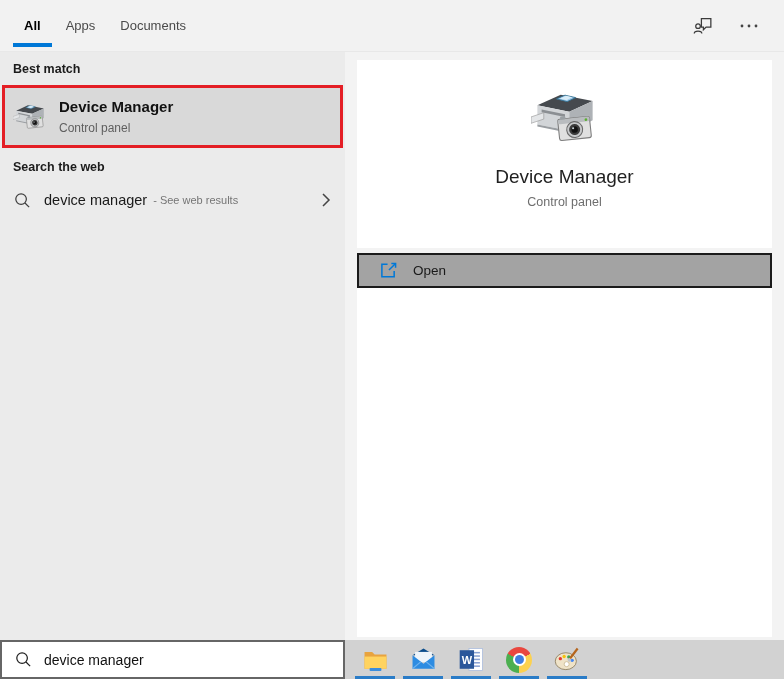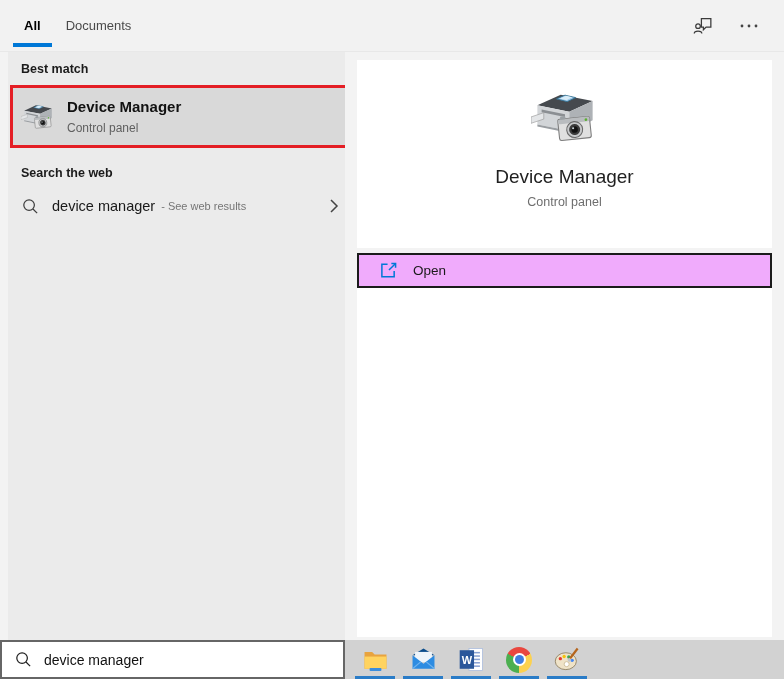--- a/index.html
+++ b/index.html
@@ -12,40 +12,40 @@
             display:flex; align-items:stretch; padding-left:13px; border-bottom:1px solid rgba(0,0,0,0.04); }
   .tab { display:flex; align-items:center; padding:0 11px; margin-right:3px; font-size:13px; color:#4a4a4a;
          position:relative; cursor:default; }
   .tab.selected { color:#000; font-weight:700; }
   .tab.selected::after { content:""; position:absolute; left:0; right:0; bottom:4px; height:4px; background:#0078d7; }
   .tab .drop { margin-left:7px; width:9px; height:6px; }
   .topbar-right { margin-left:auto; display:flex; align-items:center; gap:24px; padding-right:24px; }
   .tb-icon { width:22px; height:22px; display:flex; align-items:center; justify-content:center; }
 
   
-  .left-panel { position:absolute; left:8px; top:52px; width:345px; height:588px; background:#ebebeb; }
+  .left-panel { position:absolute; left:0; top:52px; width:345px; height:588px; background:#ebebeb; }
   .section-label { font-size:12.5px; font-weight:700; color:#1b1b1b; padding:10px 0 0 13px; }
   .best-match-item { margin:9px 2px 0 2px; height:63px; background:#d9d9d9; border:3px solid #e41e25;
                      display:flex; align-items:center; padding-left:8px; cursor:pointer; }
   .bm-text { margin-left:12px; }
   .bm-title { font-size:15px; font-weight:600; color:#111; line-height:18px; }
   .bm-sub { font-size:12px; color:#5f5f5f; margin-top:5px; }
   .web-item { margin-top:6px; height:40px; display:flex; align-items:center; padding:0 14px; cursor:pointer; }
   .web-query { font-size:14.5px; color:#1a1a1a; margin-left:13px; white-space:pre; }
   .web-suffix { font-size:11px; color:#757575; margin-left:6px; }
   .chev { margin-left:auto; width:10px; height:16px; }
 
   
   .preview { position:absolute; left:345px; top:52px; width:439px; height:588px; background:#f3f3f3;
              padding:8px 12px 3px 12px; display:flex; flex-direction:column; }
   .card-header { background:#fff; height:188px; display:flex; flex-direction:column; align-items:center; flex-shrink:0; }
   .dm-icon-big { width:68px; height:68px; margin-top:24px; }
   .pv-title { font-size:19px; color:#1f1f1f; margin-top:14px; }
   .pv-sub { font-size:12.5px; color:#6e6e6e; margin-top:7px; }
-  .open-row { margin-top:5px; height:35px; flex-shrink:0; background:#f0abfc; border:2px solid #1b1b1b;
+  .open-row { margin-top:5px; height:35px; flex-shrink:0; background:#a3a3a3; border:2px solid #1b1b1b;
               display:flex; align-items:center; padding-left:21px; cursor:pointer; }
   .open-label { font-size:13.5px; color:#1a1a1a; margin-left:16px; }
   .card-body { background:#fff; flex:1 1 auto; margin-top:0; }
 
   
   .taskbar { position:absolute; left:0; top:640px; width:784px; height:39px; background:#d2d2d2; }
   .search-box { position:absolute; left:0; top:0; width:345px; height:39px; background:#fff;
                 border:2px solid #666; display:flex; align-items:center; padding-left:13px; }
   .search-box input { border:none; outline:none; background:transparent; font-family:"Liberation Sans",sans-serif;
                       font-size:14px; color:#111; margin-left:12px; width:260px; }
@@ -59,20 +59,23 @@
   .chrome-blue { width:9px; height:9px; border-radius:50%; background:#3f7de0; }
 </style>
 </head>
 <body>
 
 <div class="screen">
 
   <div class="topbar">
     <div class="tab selected">
         <span>All</span>
+      </div>
+    <div class="tab">
+        <span>Apps</span>
       </div>
     <div class="tab">
         <span>Documents</span>
       </div>
     <div class="topbar-right">
       <div class="tb-icon">
         <svg width="21" height="21" viewBox="0 0 20 20" fill="none" stroke="#3b3b3b" stroke-width="1.2">
           <path d="M8,3.5 h9 v8 h-4.5 l-2.6,2.6 v-2.6 h-1.9 z"></path>
           <circle cx="4.8" cy="10.6" r="2.2"></circle>
           <path d="M1.2,17.6 c0,-3.1 7.2,-3.1 7.2,0"></path>
@@ -111,21 +114,21 @@
           <circle cx="39.7" cy="41.6" r="1" fill="#cfd8dd"></circle>
           <circle cx="52.5" cy="34.8" r="1.3" fill="#5ab031"></circle>
         </g>
       </svg>
       <div class="bm-text">
         <div class="bm-title">Device Manager</div>
         <div class="bm-sub">Control panel</div>
       </div>
     </div>
 
-    <div class="section-label" style="padding-top:18px;">Search the web</div>
+    <div class="section-label" style="padding-top:12px;">Search the web</div>
 
     <div class="web-item">
       <svg width="17" height="17" viewBox="0 0 18 18" fill="none" stroke="#3d3d3d" stroke-width="1.3">
         <circle cx="7.5" cy="7.5" r="5.6"></circle>
           <line x1="11.6" y1="11.6" x2="16" y2="16"></line>
       </svg>
       <span class="web-query">device manager</span>
       <span class="web-suffix">- See web results</span>
       <svg class="chev" viewBox="0 0 10 16" fill="none" stroke="#444" stroke-width="1.5">
         <polyline points="2,2 8,8 2,14"></polyline>

